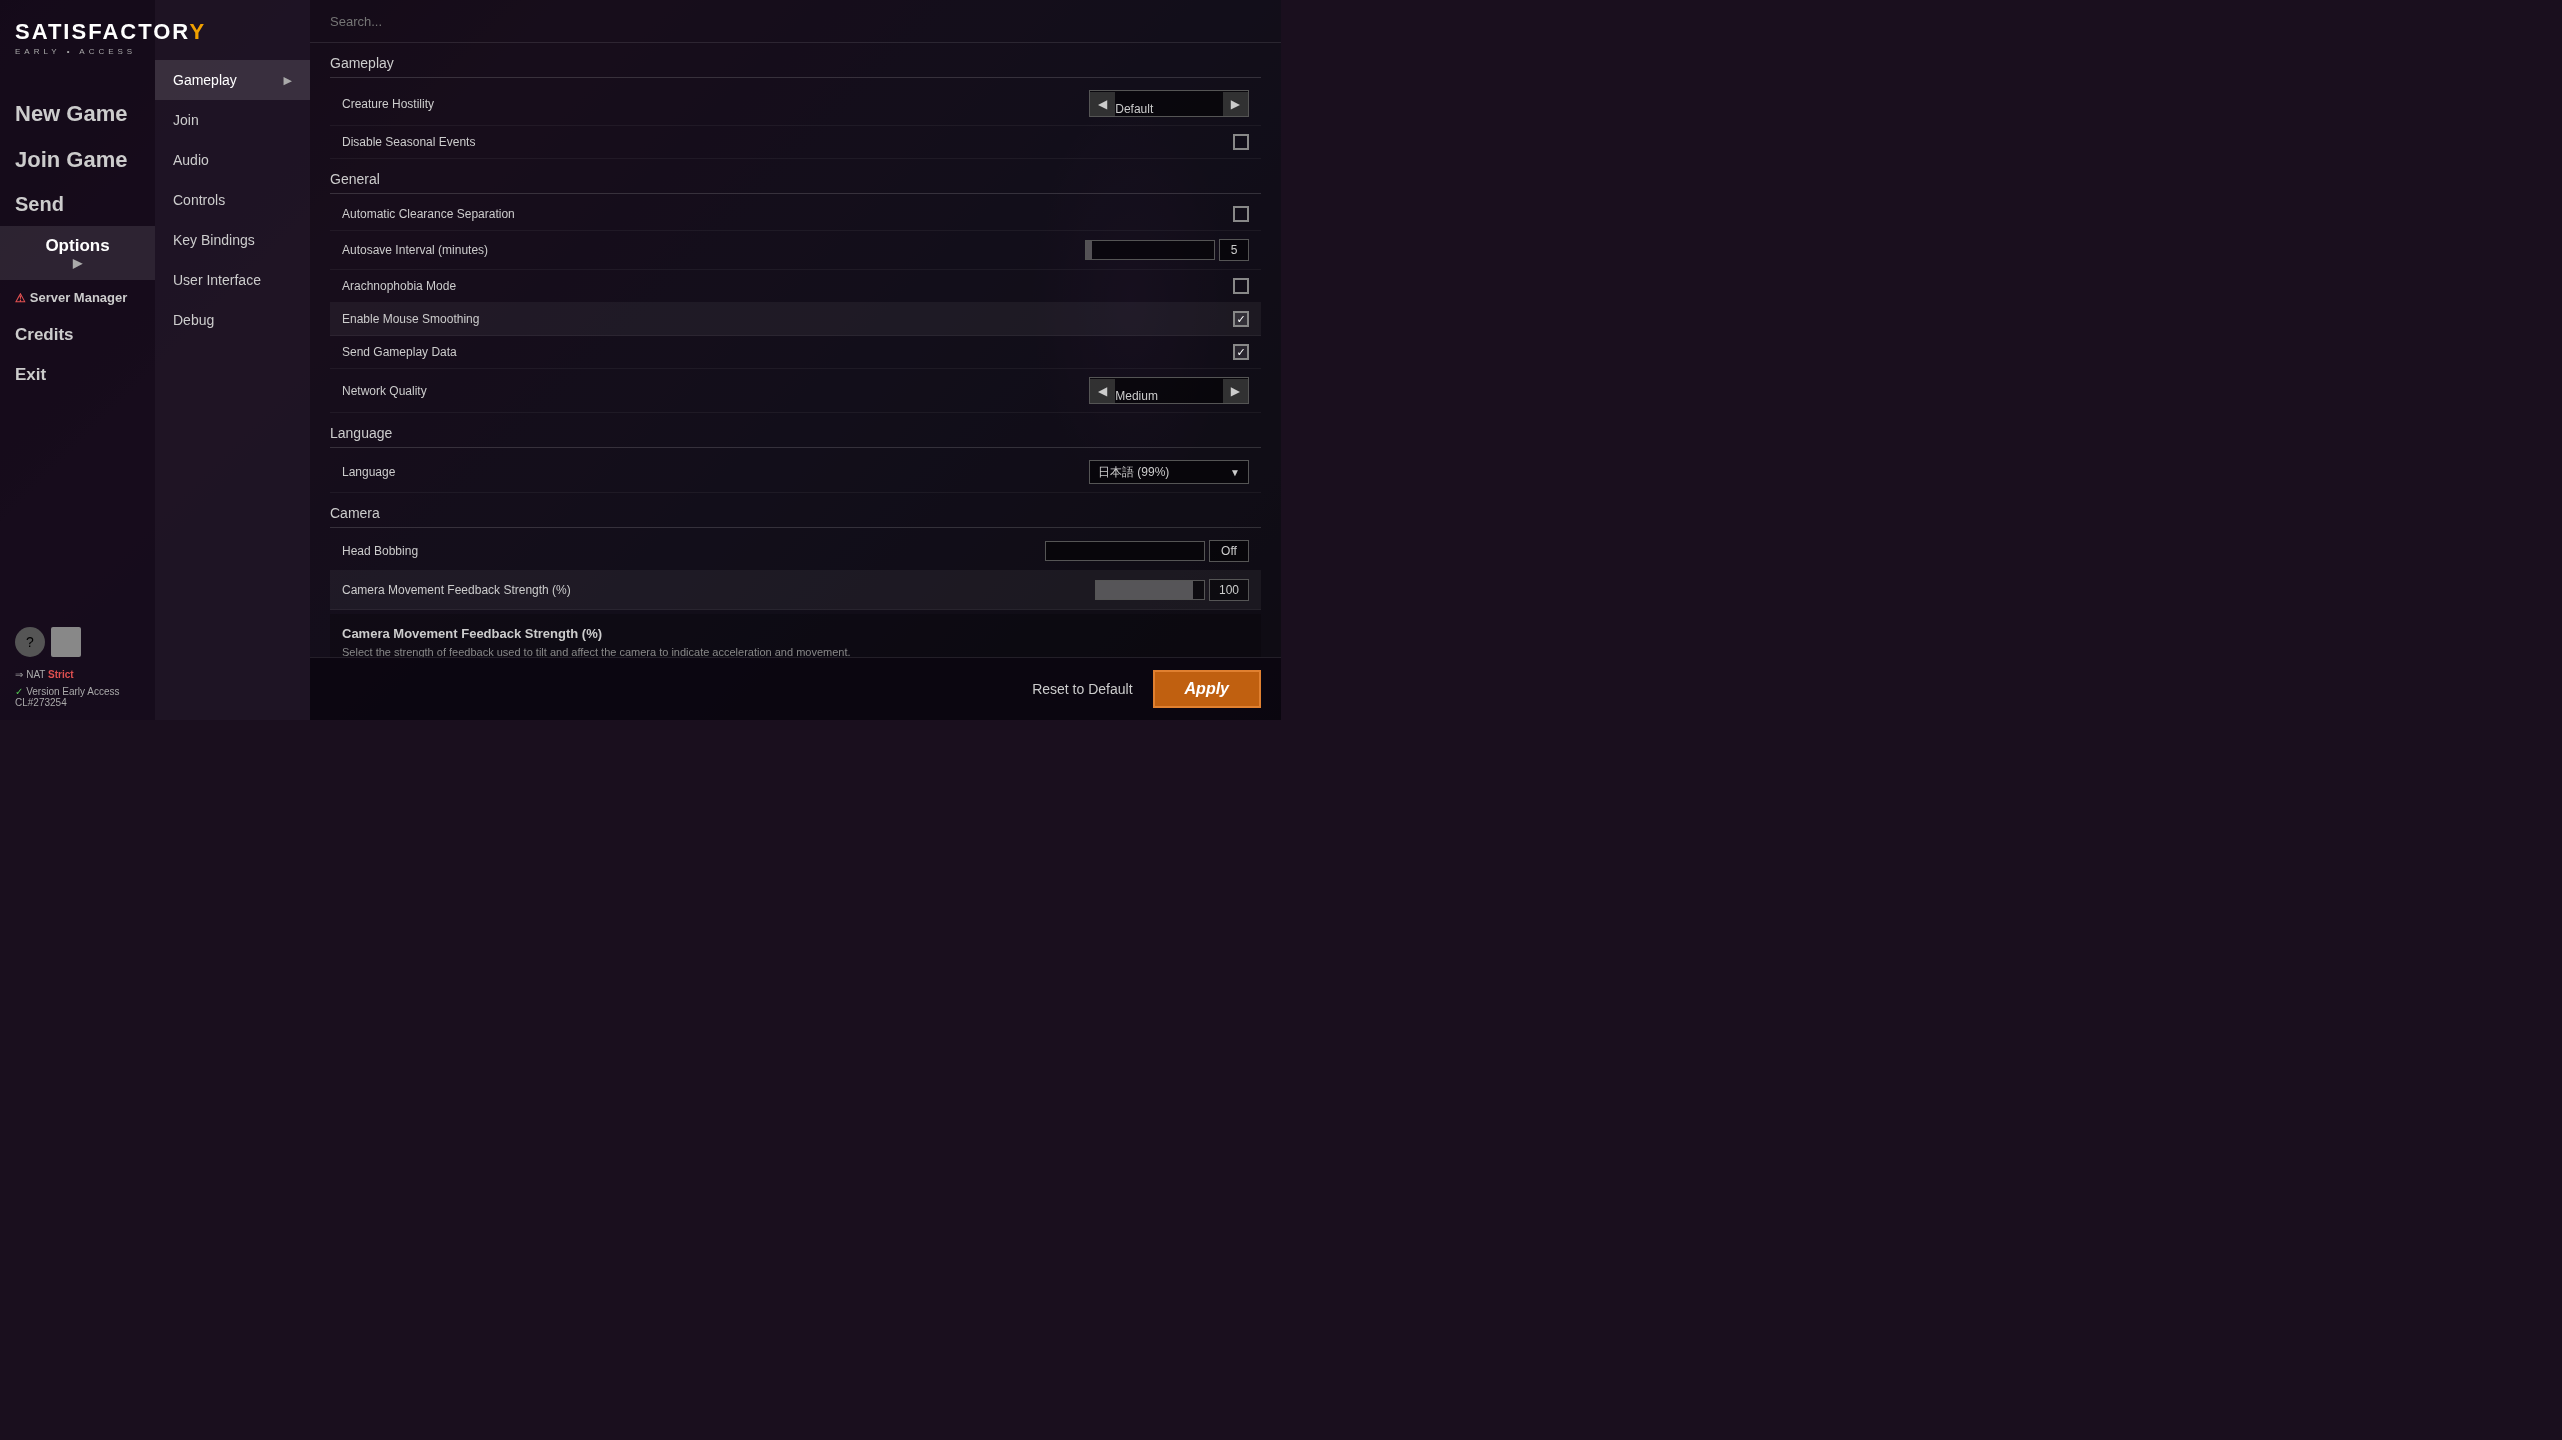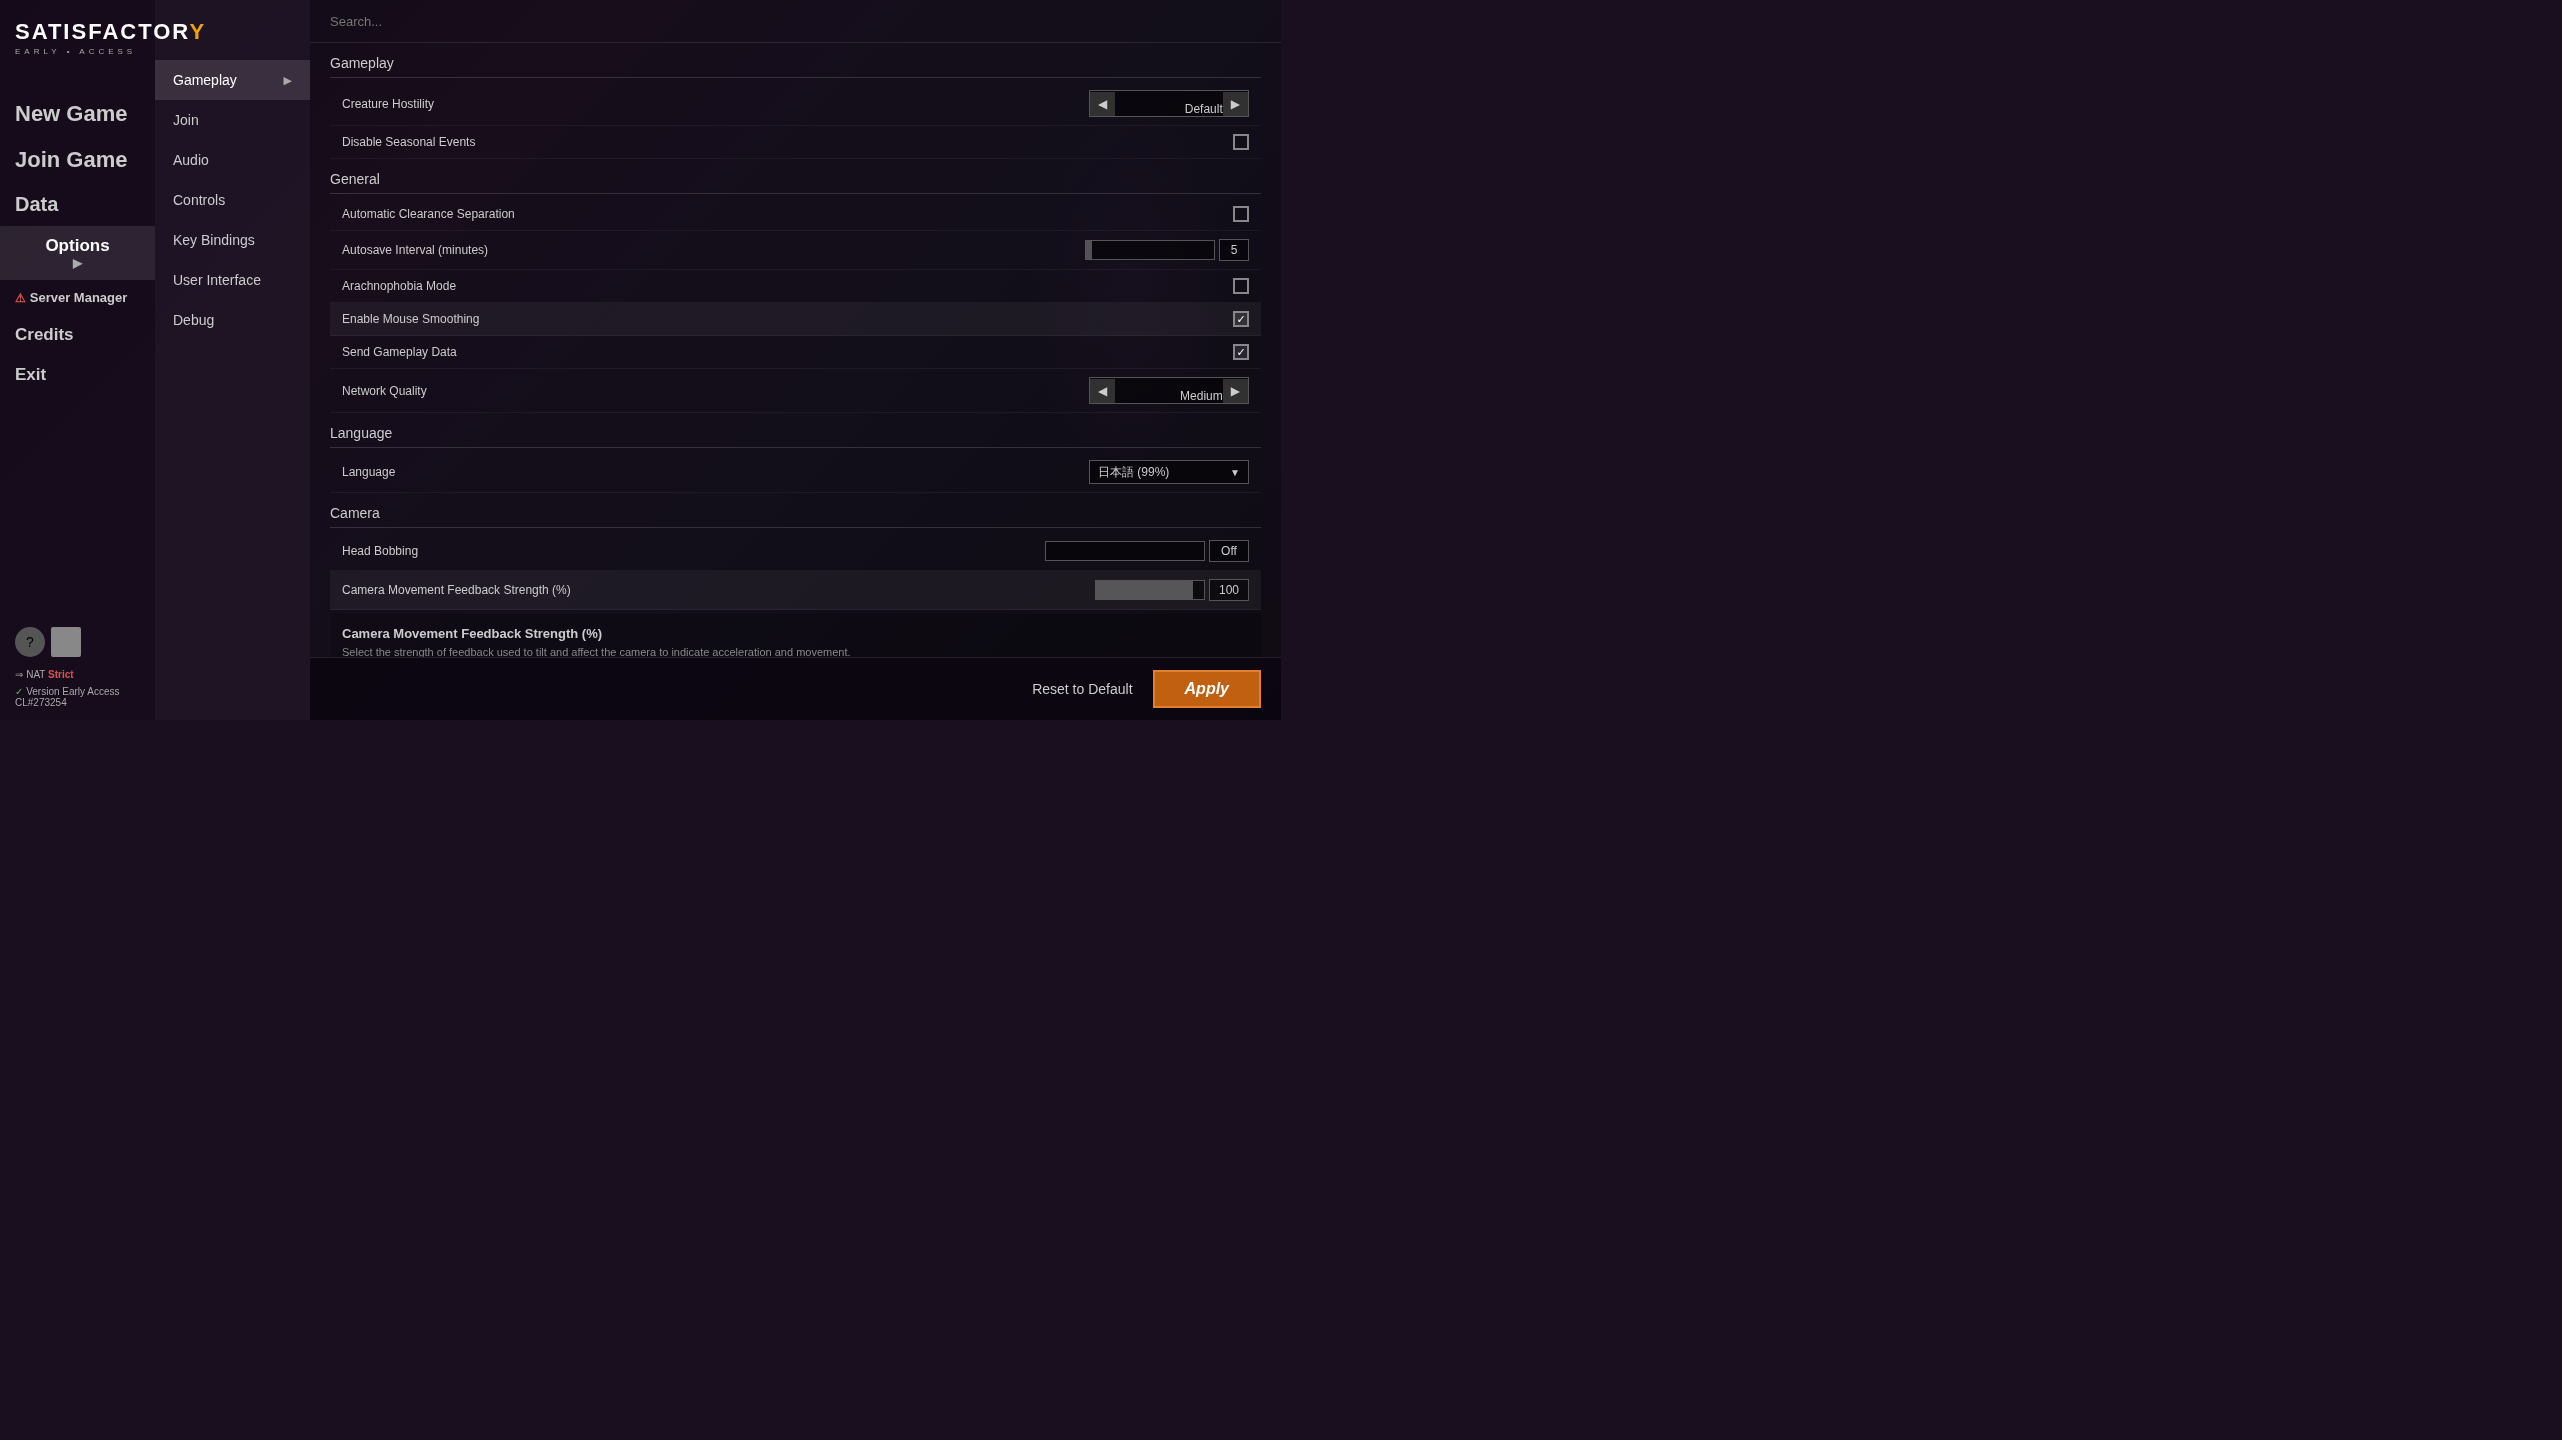--- a/index.html
+++ b/index.html
@@ -238,21 +238,21 @@
       border: none;
       color: #ccc;
       padding: 4px 8px;
       cursor: pointer;
       font-size: 12px;
       height: 24px;
     }
 
     .arrow-value {
       flex: 1;
-      text-align: right;
+      text-align: left;
       color: #ccc;
       font-size: 12px;
       margin-top: 11px;
     }
 
     
     .checkbox-control {
       width: 16px;
       height: 16px;
       border: 2px solid #888;
@@ -409,21 +409,21 @@
   </div>
 
   <div class="nav-items">
     <div class="nav-item nav-item-new">
       <span>New Game</span>
     </div>
     <div class="nav-item nav-item-join">
       <span>Join Game</span>
     </div>
     <div class="nav-item nav-item-load">
-      <span>Data</span>
+      <span>Send</span>
     </div>
     <div class="nav-item active">
       <span>Options</span>
       <span class="chevron">▶</span>
     </div>
     <div class="nav-item" style="font-size:13px;">
       <span style="display:flex;align-items:center;gap:4px;">
         <span style="color:#e05050;font-size:12px;">⚠</span>
         <span>Server Manager</span>
       </span>

